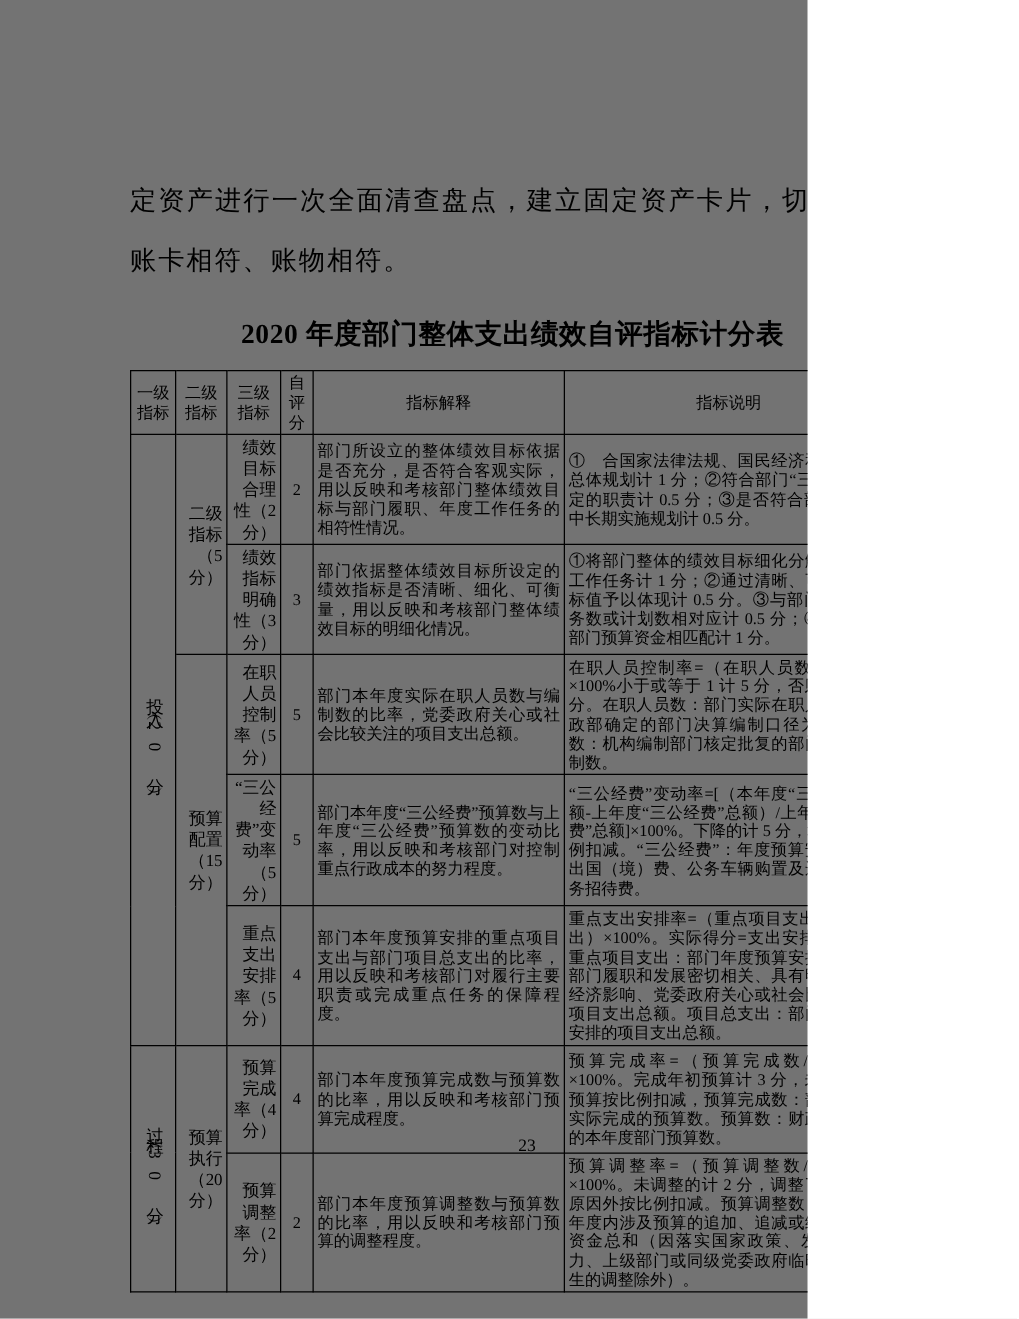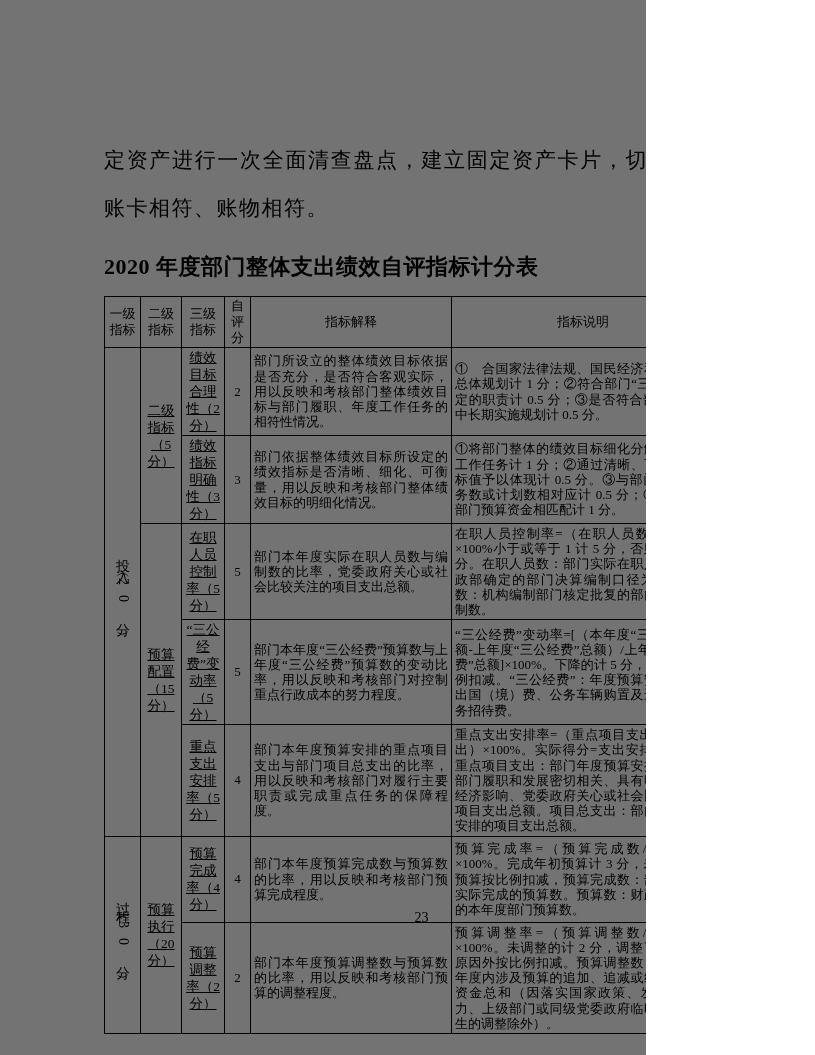--- a/index.html
+++ b/index.html
@@ -25,21 +25,21 @@
     text-align: justify;
     margin: 0;
   }
   .title {
     position: absolute;
     left: 104px; top: 252px;
     width: 612px;
     margin: 0;
     font-size: 22px;
     font-weight: bold;
-    text-align: left;
+    text-align: center;
     letter-spacing: 0.5px;
   }
   .table-wrap {
     position: absolute;
     left: 104px; top: 296px;
     width: 612px;
   }
   table {
     border-collapse: collapse;
     table-layout: fixed;
@@ -63,23 +63,22 @@
     display: inline-block;
     writing-mode: vertical-rl;
     text-orientation: mixed;
     font-size: 14px;
     letter-spacing: 10px;
     line-height: 18px;
   }
   .lvl2, .lvl3 {
     font-size: 13.5px;
     line-height: 17px;
-    text-align: center;
+    text-align: right;
     padding: 1px 3px;
-    text-decoration: underline;
   }
   .score {
     font-size: 13px;
     text-align: center;
   }
   .expl, .desc {
     font-size: 13px;
     line-height: 15.2px;
     text-align: justify;
     padding: 2px 3px;

